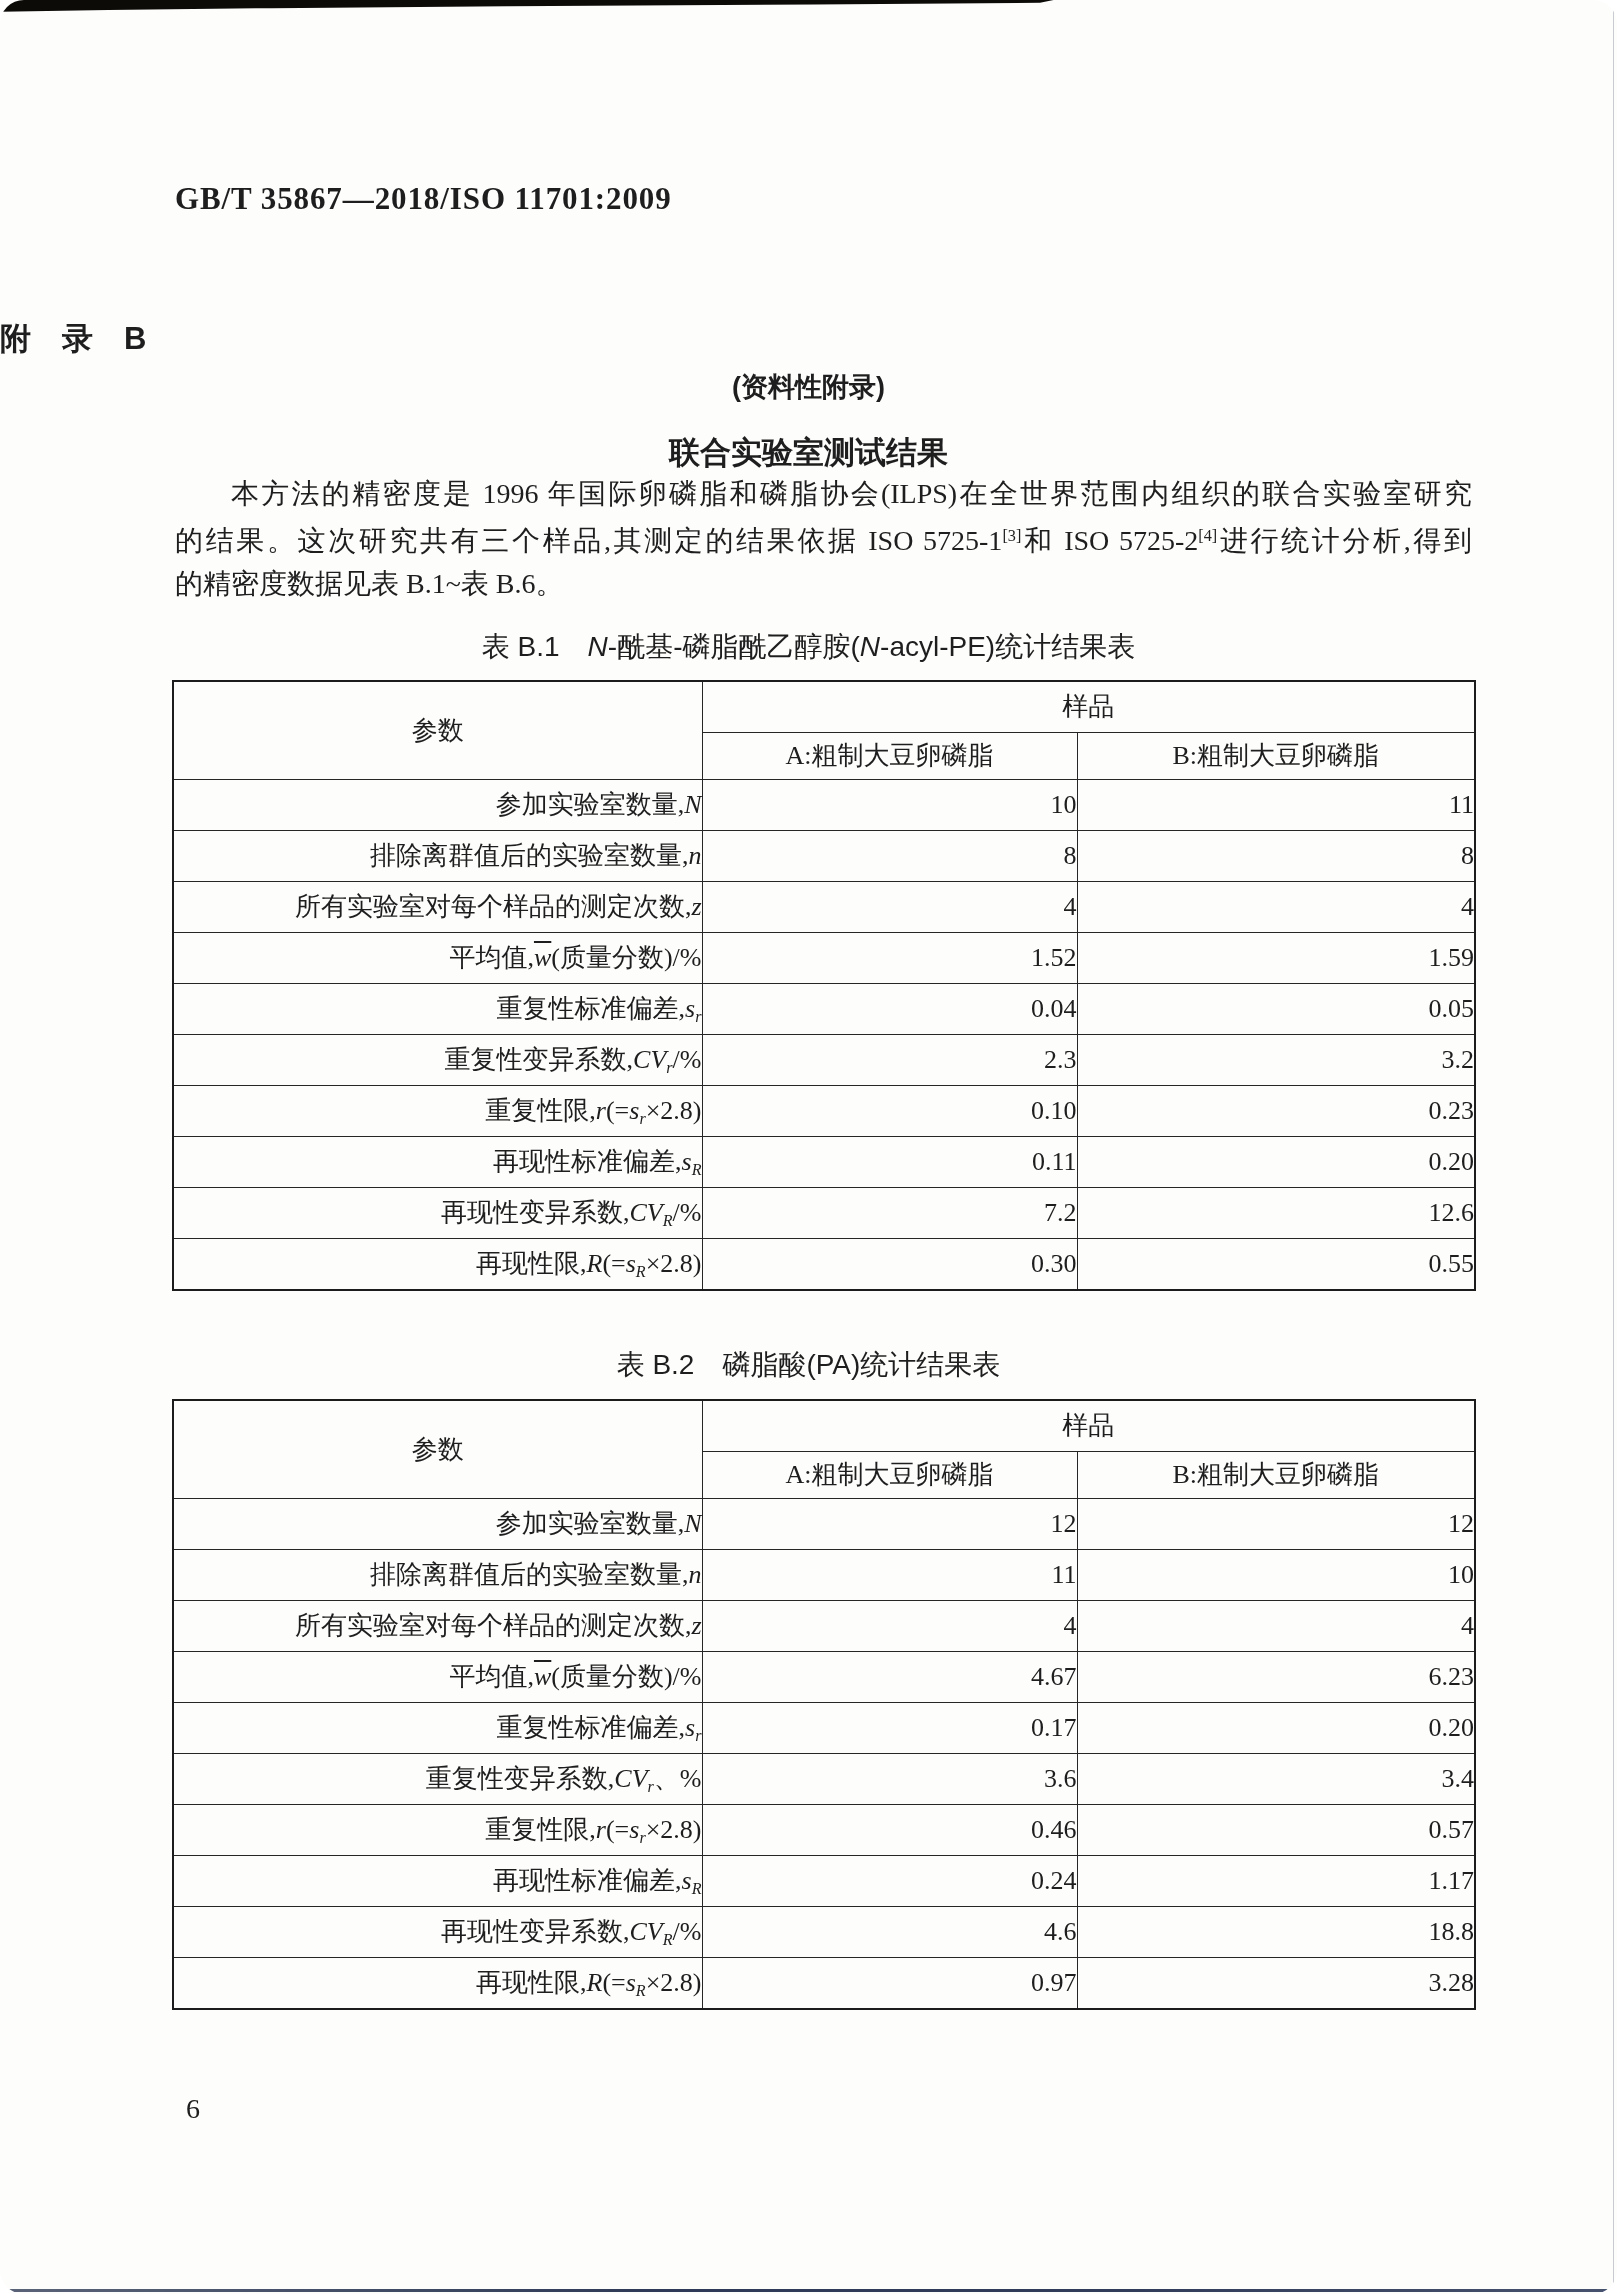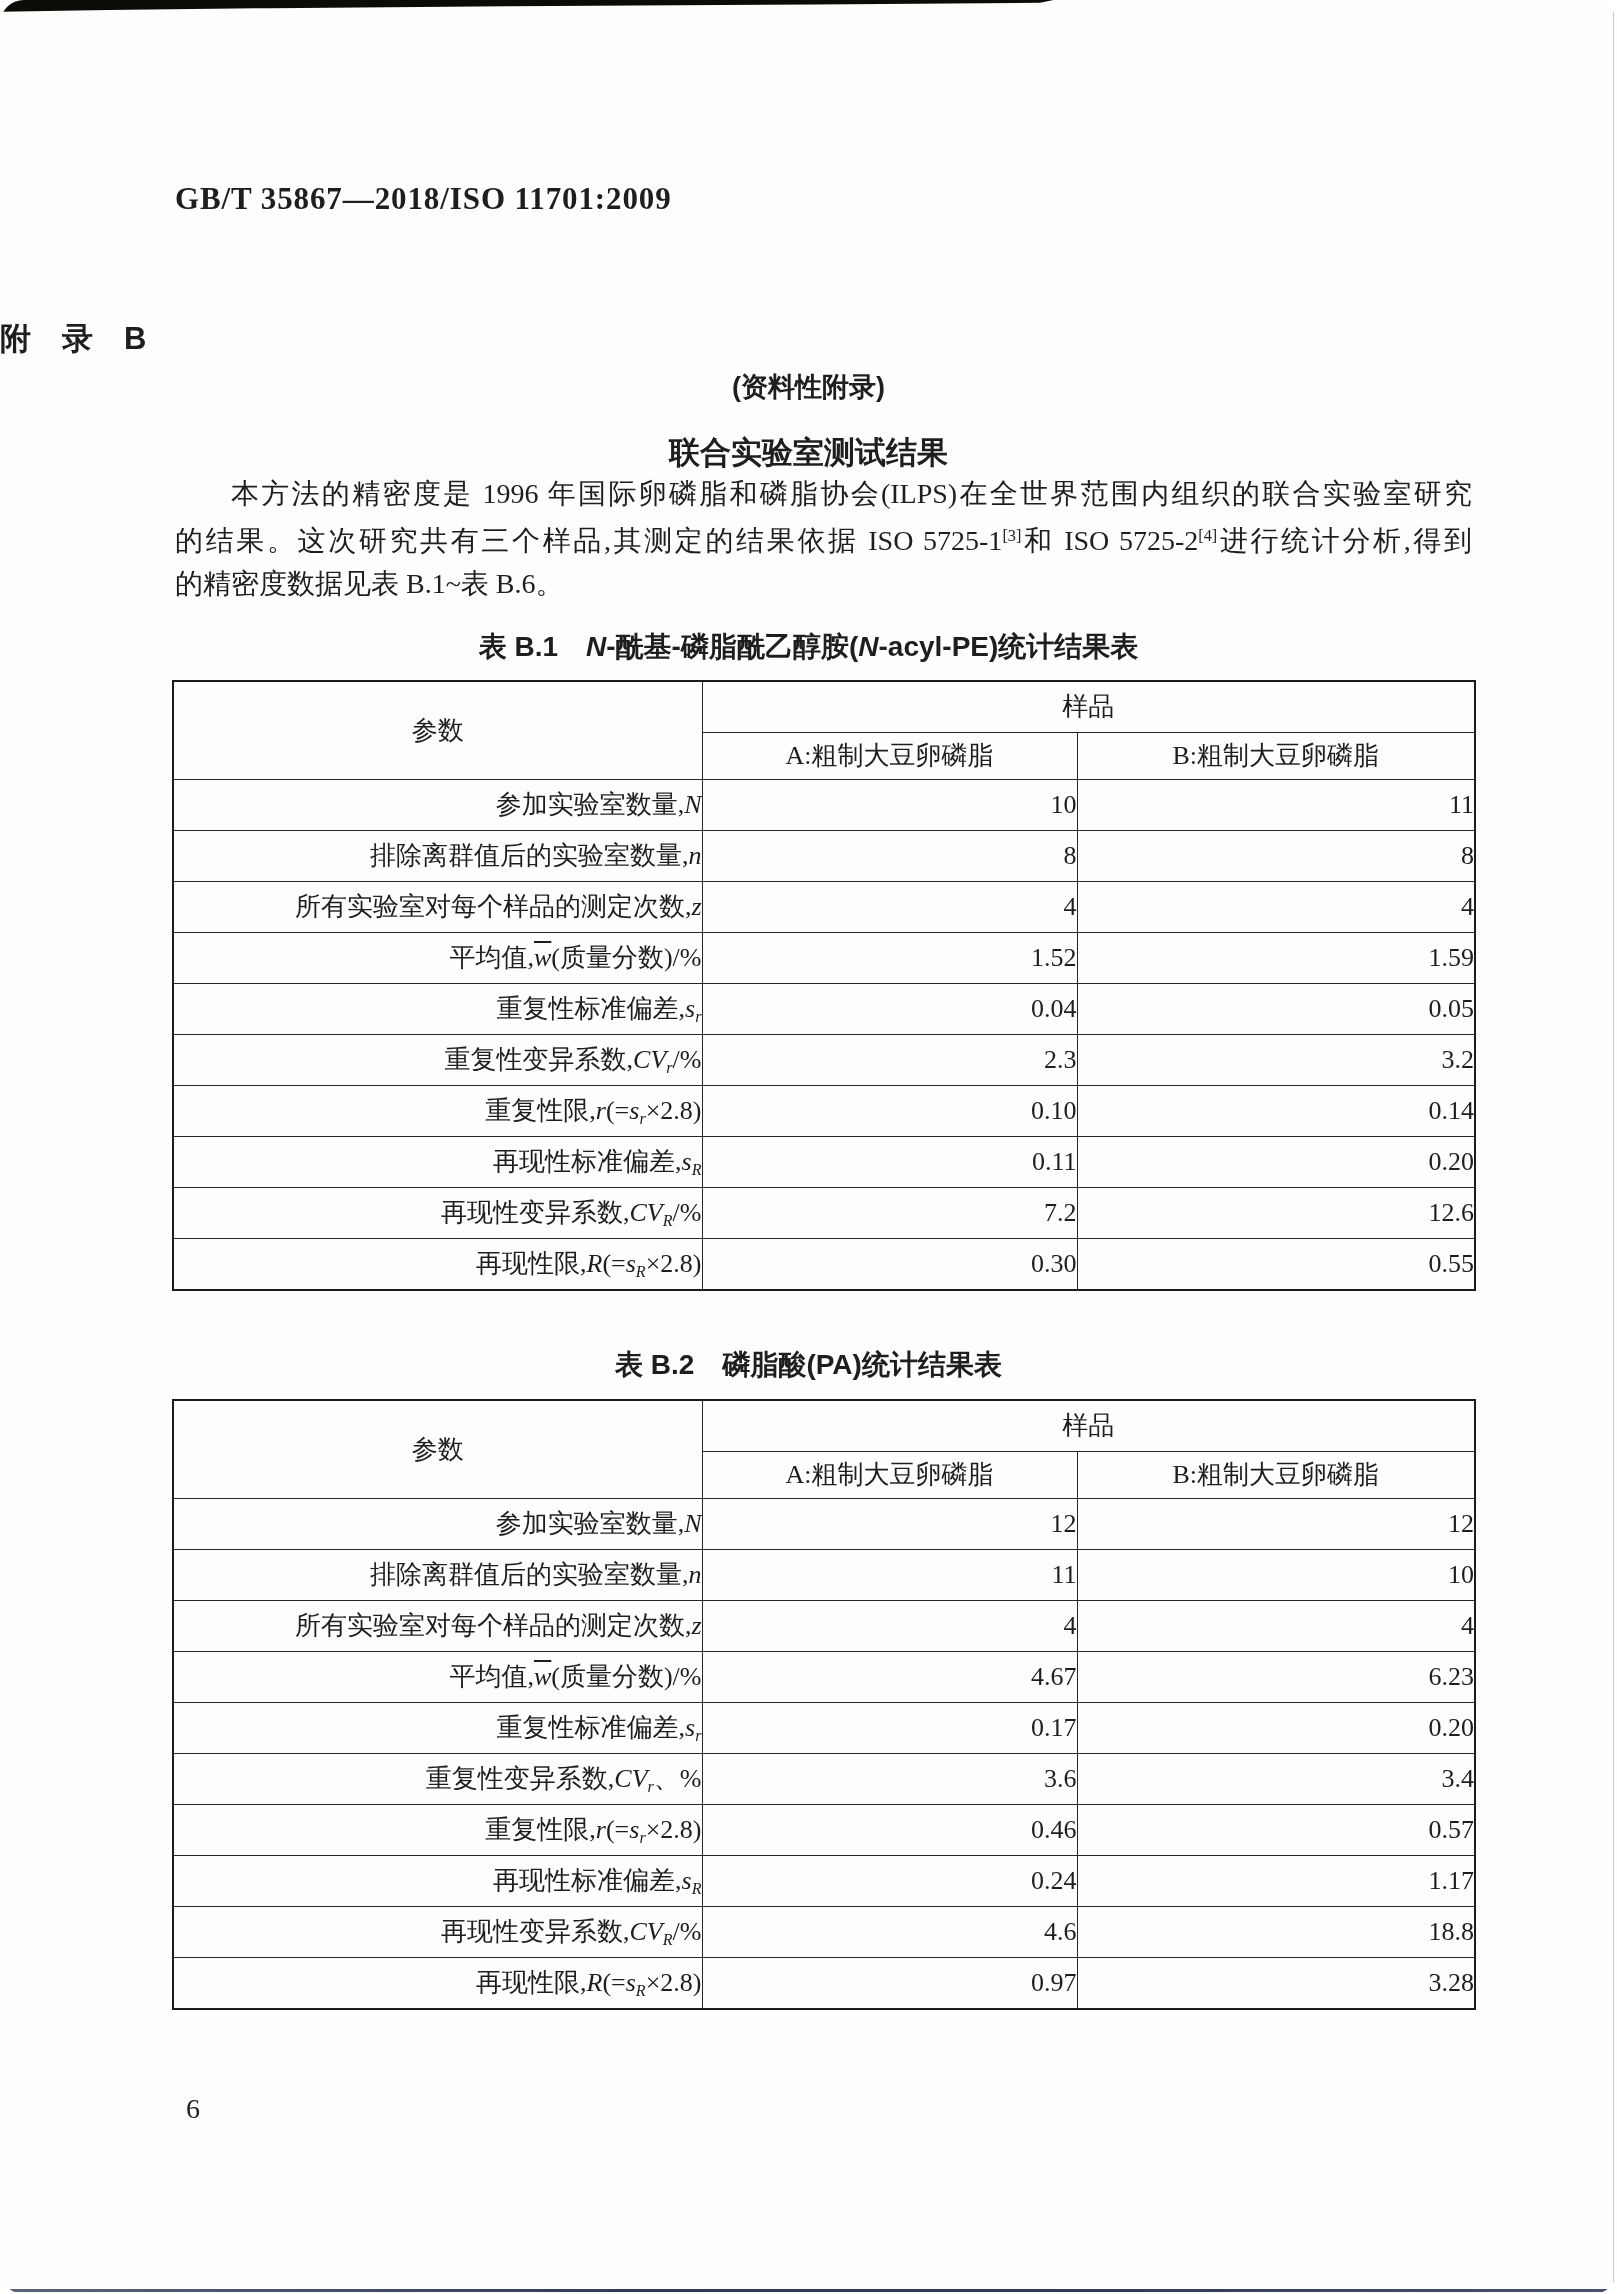--- a/index.html
+++ b/index.html
@@ -30,21 +30,21 @@
     font-family:"Liberation Sans","DejaVu Sans",sans-serif;font-weight:bold;font-size:27px;}
   .annex-heading{position:absolute;left:0;top:432px;width:100%;text-align:center;
     font-family:"Liberation Sans","DejaVu Sans",sans-serif;font-weight:bold;font-size:31px;}
   
   .paragraph{position:absolute;left:175px;top:472px;width:1297px;font-size:28px;}
   .para-line{line-height:43px;white-space:nowrap;}
   .para-line.justify{text-align:justify;text-align-last:justify;white-space:normal;}
   .para-line.indent{text-indent:56px;}
   
   .tbl-caption{position:absolute;left:0;width:100%;text-align:center;
-    font-family:"Liberation Sans","DejaVu Sans",sans-serif;font-weight:bold;font-size:28px;}
+    font-family:"Liberation Sans","DejaVu Sans",sans-serif;font-weight:normal;font-size:28px;}
   .caption-1{top:628px;}
   .caption-2{top:1346px;}
   
   table.stat-table{
     position:absolute;left:172px;width:1303px;
     border-collapse:collapse;table-layout:fixed;
     font-size:26px;
   }
   .table-1{top:680px;}
   .table-2{top:1399px;}
@@ -133,21 +133,21 @@
           <td class="value-cell">0.05</td>
         </tr>
         <tr>
           <td class="label-cell"><span class="seg">重复性变异系数,</span><span class="seg-i">CV</span><span class="seg-isub">r</span><span class="seg">/%</span></td>
           <td class="value-cell">2.3</td>
           <td class="value-cell">3.2</td>
         </tr>
         <tr>
           <td class="label-cell"><span class="seg">重复性限,</span><span class="seg-i">r</span><span class="seg">(=</span><span class="seg-i">s</span><span class="seg-isub">r</span><span class="seg">×2.8)</span></td>
           <td class="value-cell">0.10</td>
-          <td class="value-cell">0.14</td>
+          <td class="value-cell">0.23</td>
         </tr>
         <tr>
           <td class="label-cell"><span class="seg">再现性标准偏差,</span><span class="seg-i">s</span><span class="seg-isub">R</span></td>
           <td class="value-cell">0.11</td>
           <td class="value-cell">0.20</td>
         </tr>
         <tr>
           <td class="label-cell"><span class="seg">再现性变异系数,</span><span class="seg-i">CV</span><span class="seg-isub">R</span><span class="seg">/%</span></td>
           <td class="value-cell">7.2</td>
           <td class="value-cell">12.6</td>

